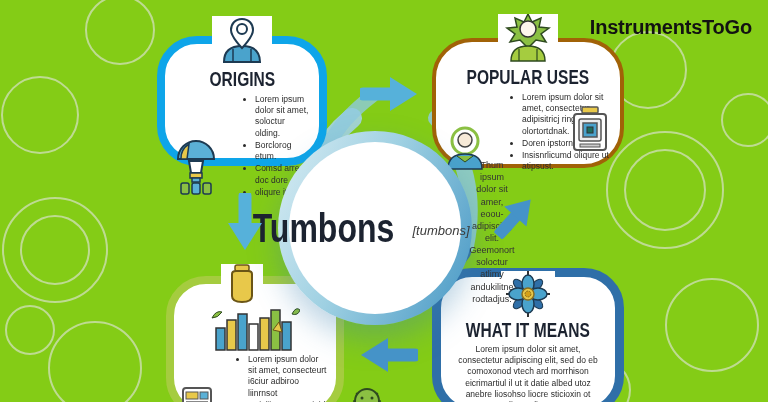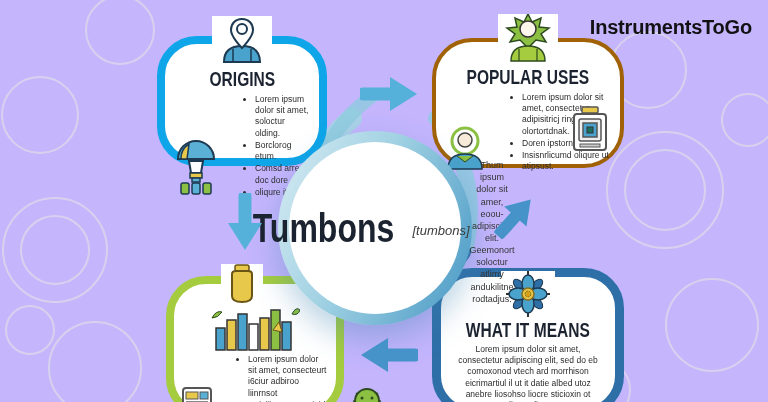--- a/index.html
+++ b/index.html
@@ -1,16 +1,16 @@
 <!DOCTYPE html>
 <html><head>
 <meta charset="utf-8">
 <style>
   html,body{margin:0;padding:0;background:#fff;}
-  #canvas{position:relative;width:768px;height:402px;overflow:hidden;background:#c4b5fd;
+  #canvas{position:relative;width:768px;height:402px;overflow:hidden;background:#84cc16;
     font-family:"Liberation Sans",sans-serif;}
   #canvas *{box-sizing:border-box;}
   .bg-decor{position:absolute;inset:0;z-index:0;}
   .brand{position:absolute;top:16px;right:16px;z-index:4;font-size:20px;font-weight:bold;
     color:#121212;letter-spacing:-0.2px;}
   
   .box{position:absolute;background:#fff;z-index:1;}
   .box-origins{left:157px;top:36px;width:170px;height:130px;border:8px solid #0ea5e9;border-radius:40px;}
   .box-popular{left:432px;top:38px;width:192px;height:130px;border:4px solid #a16207;border-radius:40px;}
   .box-examples{left:166px;top:276px;width:178px;height:142px;border:8px solid #a5cc3f;border-radius:40px;}

